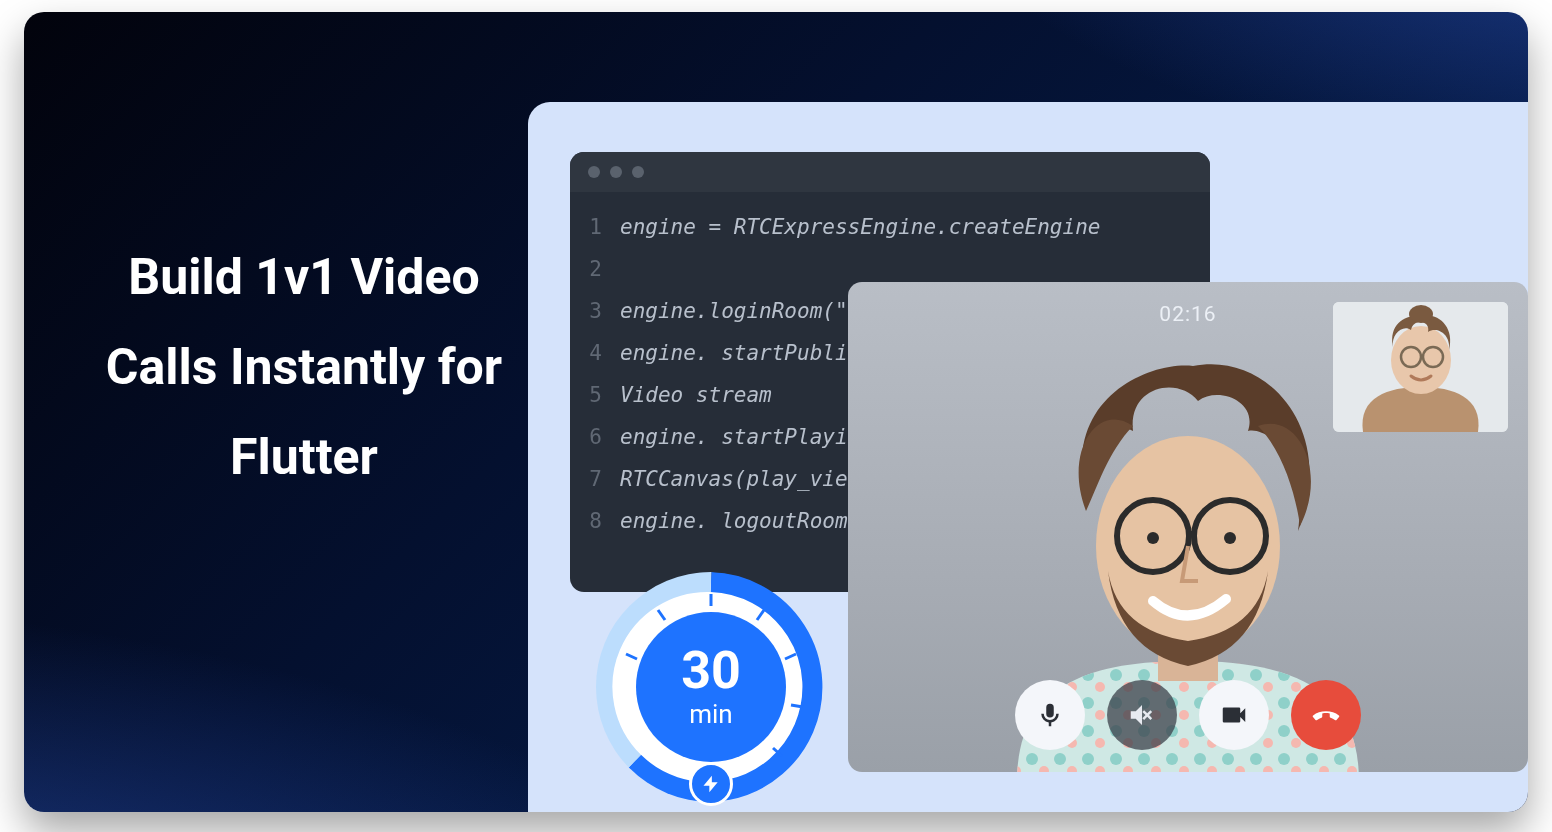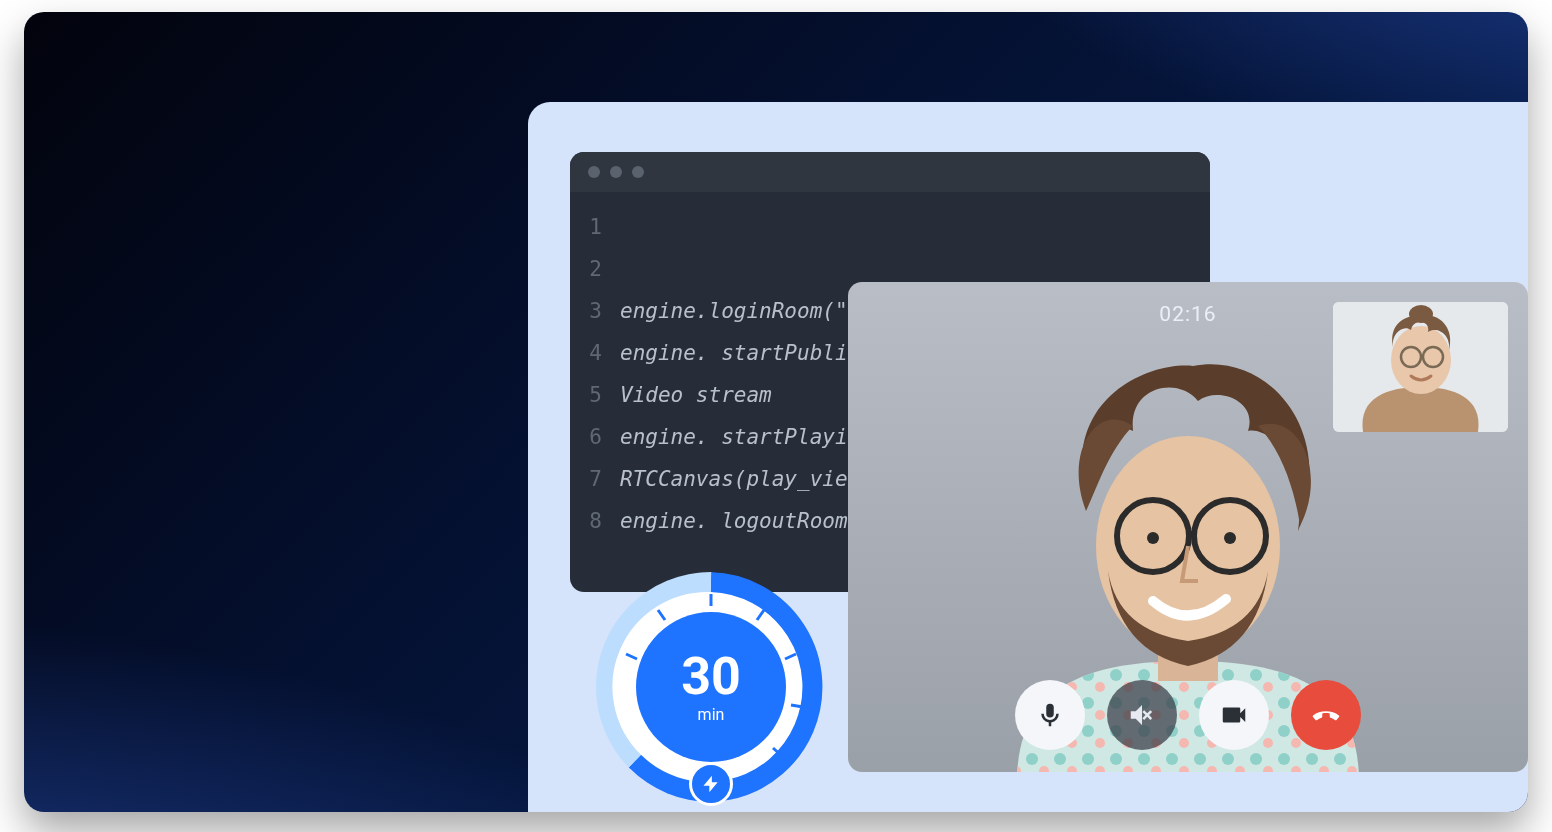--- a/index.html
+++ b/index.html
@@ -108,46 +108,48 @@
   position:absolute; left:50%; top:50%;
   transform:translate(-50%,-50%);
   width:150px; height:150px;
   border-radius:50%;
   background:#1e73ff;
   color:#fff;
   display:flex; flex-direction:column;
   align-items:center; justify-content:center;
 }
 .timer-num { font-size:52px; font-weight:700; line-height:1; }
-.timer-unit { font-size:16px; margin-top:2px; }
+.timer-unit { font-size:26px; margin-top:2px; }
 .bolt-badge {
   position:absolute; bottom:-4px; left:50%;
   transform:translateX(-50%);
   width:44px; height:44px; border-radius:50%;
   background:#1e73ff; border:3px solid #fff;
   display:flex; align-items:center; justify-content:center;
 }
 </style>
 </head>
 <body>
 
 <div class="card">
 
+  <div class="headline">Build 1v1 Video Calls Instantly for Flutter</div>
 
   <div class="panel">
 
     <div class="editor">
       <div class="editor-titlebar">
         <div class="tdot"></div>
         <div class="tdot"></div>
         <div class="tdot"></div>
       </div>
       <div class="code">
         <div class="code-line">
             <span class="ln">1</span>
+            <span>engine = RTCExpressEngine.createEngine</span>
           </div>
         <div class="code-line">
             <span class="ln">2</span>
           </div>
         <div class="code-line">
             <span class="ln">3</span>
             <span>engine.loginRoom("room1"</span>
           </div>
         <div class="code-line">
             <span class="ln">4</span>

